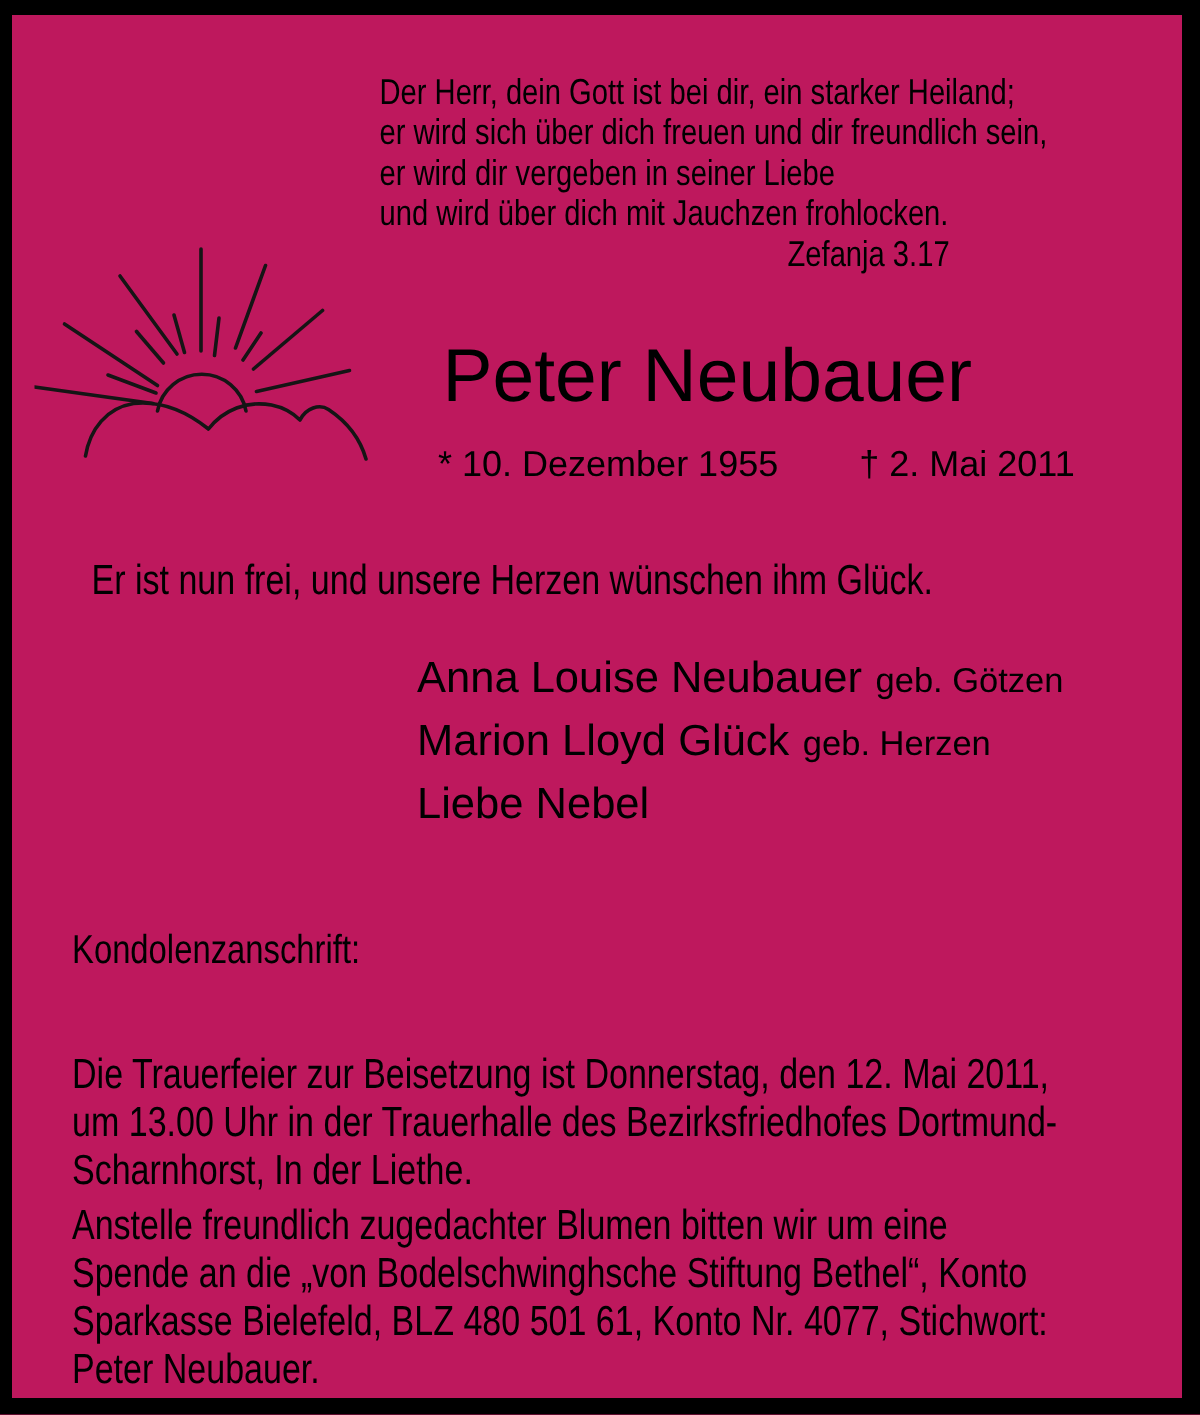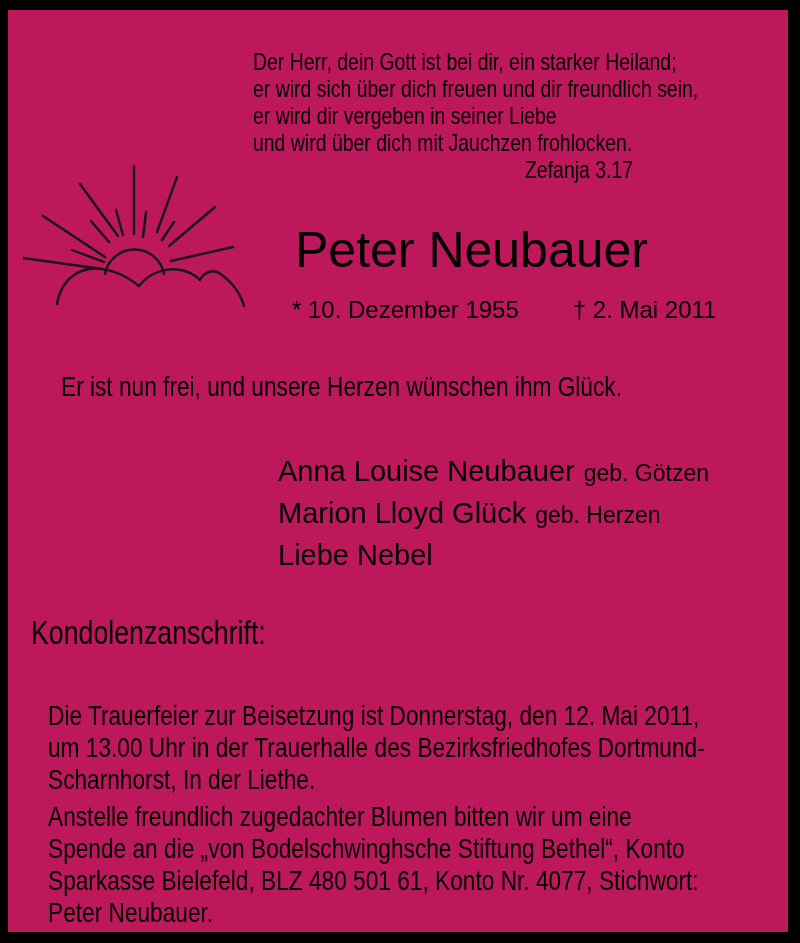--- a/index.html
+++ b/index.html
@@ -31,25 +31,25 @@
     left:287px;top:208px;
     font-size:50px;line-height:64px;
     white-space:nowrap;
   }
   .dates{
     left:284px;top:287px;
     font-size:24px;line-height:26px;
     display:flex;gap:54px;white-space:nowrap;
   }
   .epitaph{left:40px;top:362px;font-size:28px;line-height:30px;margin-left:13px;}
-  .mourners{left:270px;top:421px;margin-top:19px;}
+  .mourners{left:270px;top:421px;}
   .mourner-row{height:42px;line-height:42px;white-space:nowrap;}
   .mourner-name{font-size:29px;}
   .mourner-suffix{font-size:23px;margin-left:9px;}
-  .condolence{left:23px;top:608px;font-size:33px;line-height:30px;}
+  .condolence{left:40px;top:608px;font-size:27px;line-height:30px;}
   .funeral{left:40px;top:690px;font-size:28px;line-height:32px;}
   .donation{left:40px;top:791px;font-size:28px;line-height:32px;}
   .tline{display:block;}
   svg .stroke{fill:none;stroke:#151515;stroke-width:2.4;stroke-linecap:round;stroke-linejoin:round;}
 </style>
 </head>
 <body>
 
 <div class="page">
 

